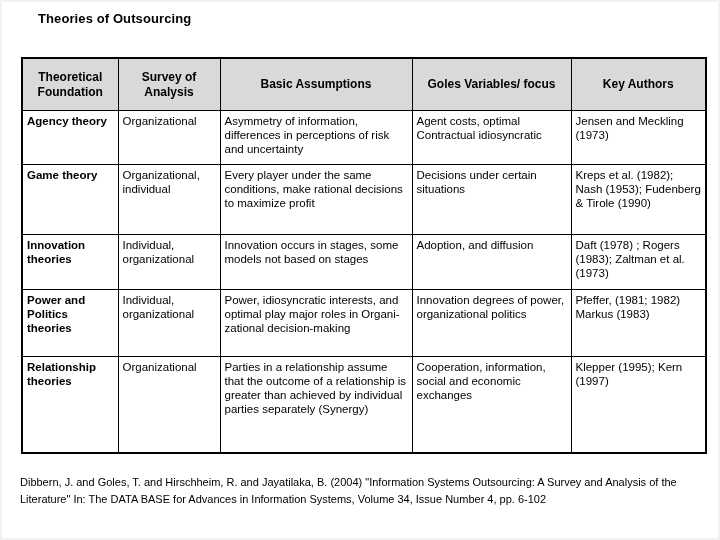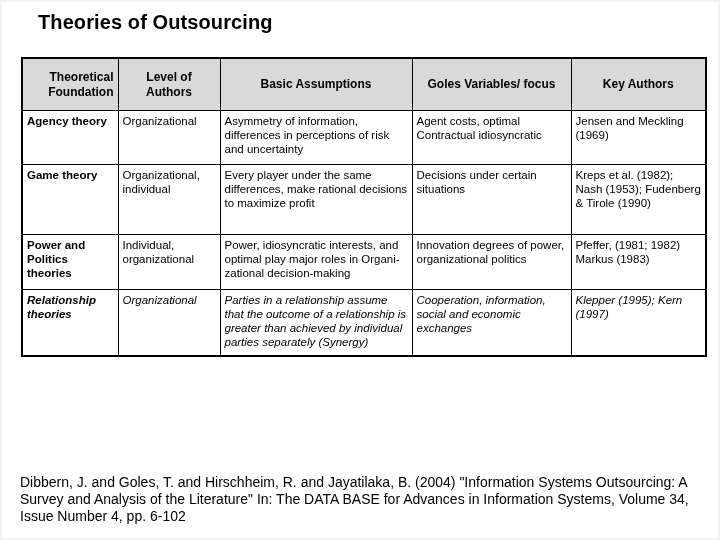--- a/index.html
+++ b/index.html
@@ -12,21 +12,21 @@
     overflow: hidden;
   }
   .slide {
     position: absolute; inset: 0;
     background: var(--bg, #ffffff);
     border: 2px solid #f2f2f2;
   }
   .slide-title {
     position: absolute;
     left: 36px; top: 9px;
-    font-size: 20px;
+    font-size: 13px;
     font-weight: bold;
     letter-spacing: 0.1px;
   }
   table.theories {
     position: absolute;
     left: 19px; top: 55px;
     width: 684px;
     border-collapse: collapse;
     table-layout: fixed;
     border: 2px solid var(--border, #000000);
@@ -41,32 +41,32 @@
   }
   table.theories thead th {
     background: var(--header-bg, #d9d9d9);
     font-size: 12px;
     font-weight: bold;
     text-align: center;
     vertical-align: middle;
     height: 52px;
     line-height: 15px;
   }
-  table.theories thead th:first-child { text-align: right; }
+  table.theories thead th:first-child { text-align: center; }
   table.theories td:first-child { font-weight: bold; }
   tbody tr:nth-child(1) { height: 54px; }
   tbody tr:nth-child(2) { height: 70px; }
   tbody tr:nth-child(3) { height: 55px; }
-  tbody tr:nth-child(4) { height: 67px; font-style: italic; }
-  tbody tr:nth-child(5) { height: 75px; }
+  tbody tr:nth-child(4) { height: 67px; }
+  tbody tr:nth-child(5) { height: 97px; }
   .citation {
     position: absolute;
     left: 18px; top: 472px;
     width: 690px;
-    font-size: 14px;
+    font-size: 11px;
     line-height: 17px;
   }
 </style>
 </head>
 <body>
 
 <div class="slide">
 
   <div class="slide-title">Theories of Outsourcing</div>
 
@@ -74,40 +74,47 @@
     <colgroup>
       <col style="width:96px">
       <col style="width:102px">
       <col style="width:192px">
       <col style="width:159px">
       <col style="width:135px">
     </colgroup>
     <thead>
       <tr>
         <th>Theoretical Foundation</th>
-        <th>Level of Authors</th>
+        <th>Survey of Analysis</th>
         <th>Basic Assumptions</th>
         <th>Goles Variables/ focus</th>
         <th>Key Authors</th>
       </tr>
     </thead>
     <tbody>
         <tr>
           <td>Agency theory</td>
           <td>Organizational</td>
           <td>Asymmetry of information, differences in perceptions of risk and uncertainty</td>
           <td>Agent costs, optimal Contractual idiosyncratic</td>
-          <td>Jensen and Meckling (1969)</td>
+          <td>Jensen and Meckling (1973)</td>
         </tr>
         <tr>
           <td>Game theory</td>
           <td>Organizational, individual</td>
-          <td>Every player under the same differences, make rational decisions to maximize profit</td>
+          <td>Every player under the same conditions, make rational decisions to maximize profit</td>
           <td>Decisions under certain situations</td>
           <td>Kreps et al. (1982); Nash (1953); Fudenberg &amp; Tirole (1990)</td>
+        </tr>
+        <tr>
+          <td>Innovation theories</td>
+          <td>Individual, organizational</td>
+          <td>Innovation occurs in stages, some models not based on stages</td>
+          <td>Adoption, and diffusion</td>
+          <td>Daft (1978) ; Rogers (1983); Zaltman et al. (1973)</td>
         </tr>
         <tr>
           <td>Power and Politics theories</td>
           <td>Individual, organizational</td>
           <td>Power, idiosyncratic interests, and optimal play major roles in Organi-zational decision-making</td>
           <td>Innovation degrees of power, organizational politics</td>
           <td>Pfeffer, (1981; 1982) Markus (1983)</td>
         </tr>
         <tr>
           <td>Relationship theories</td>

